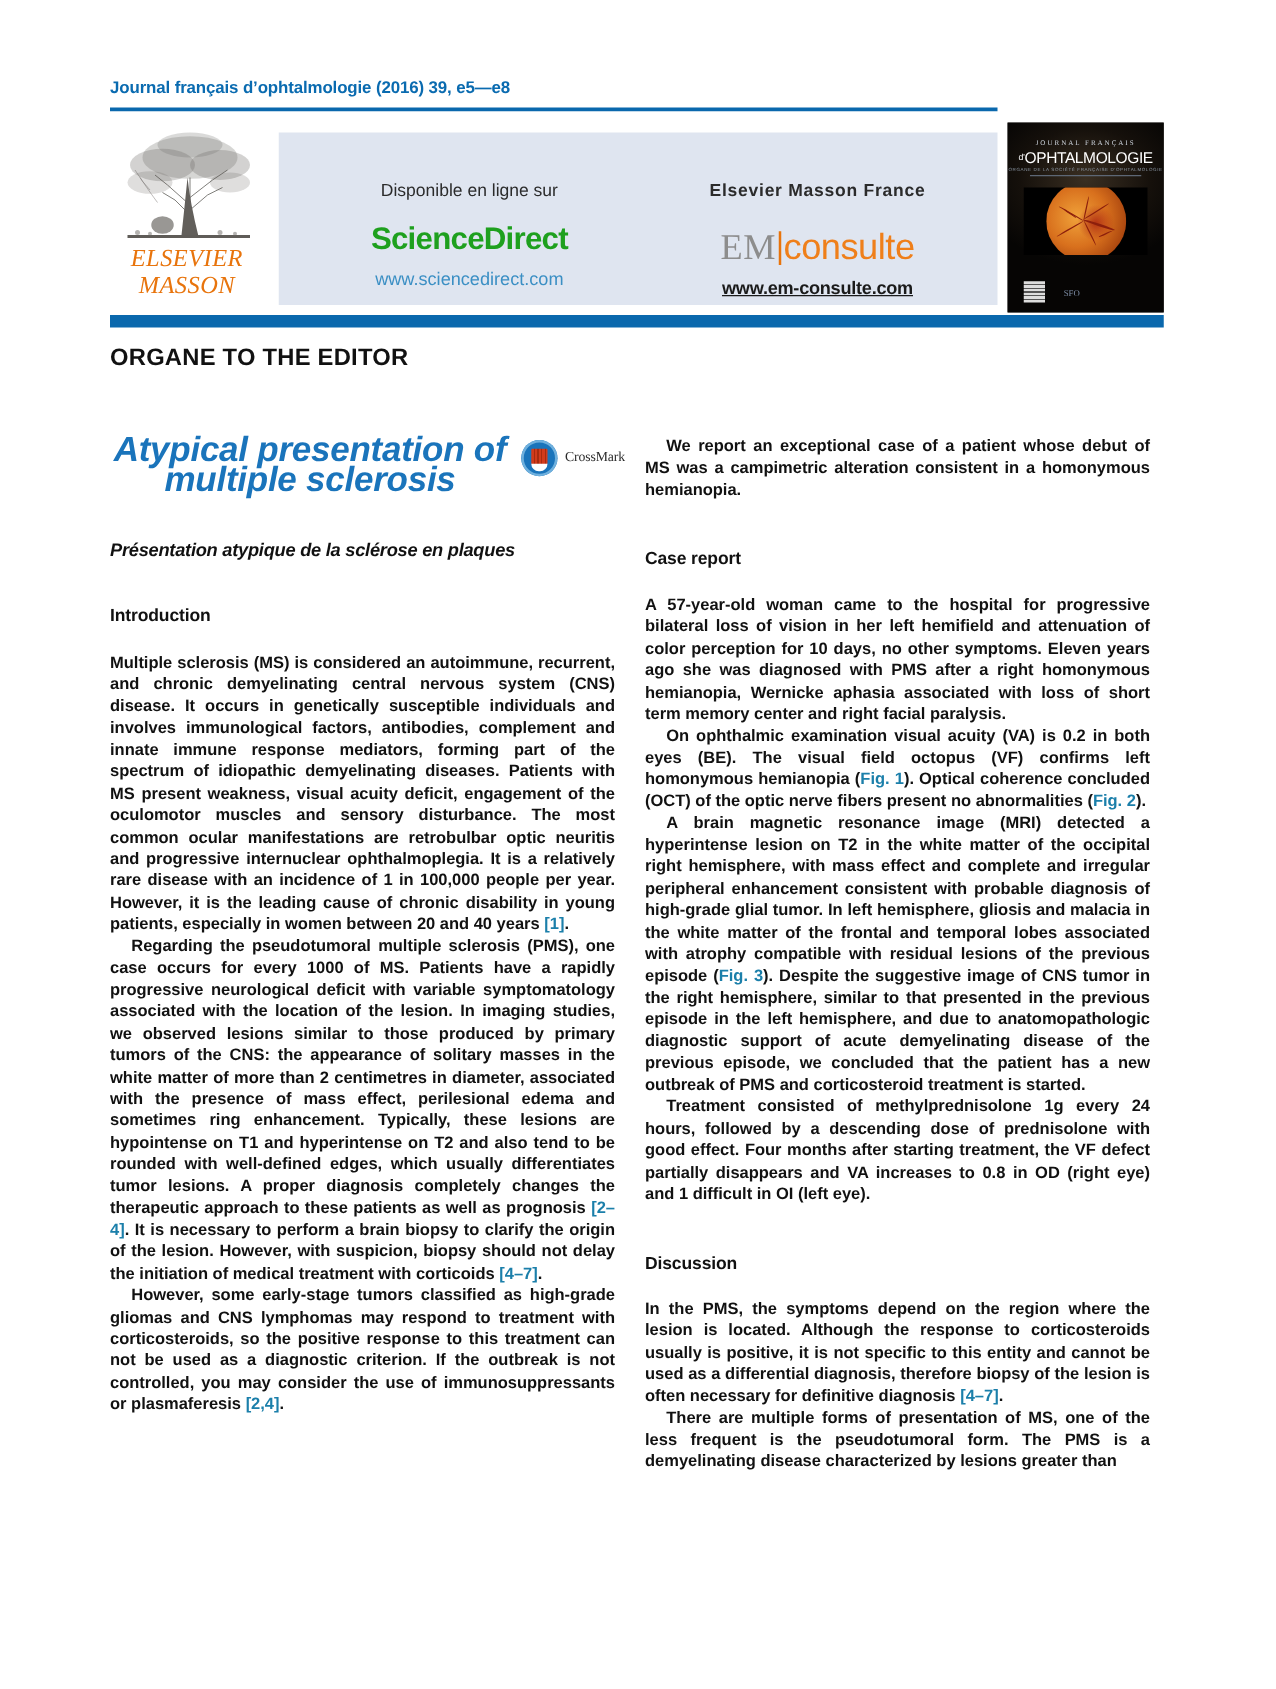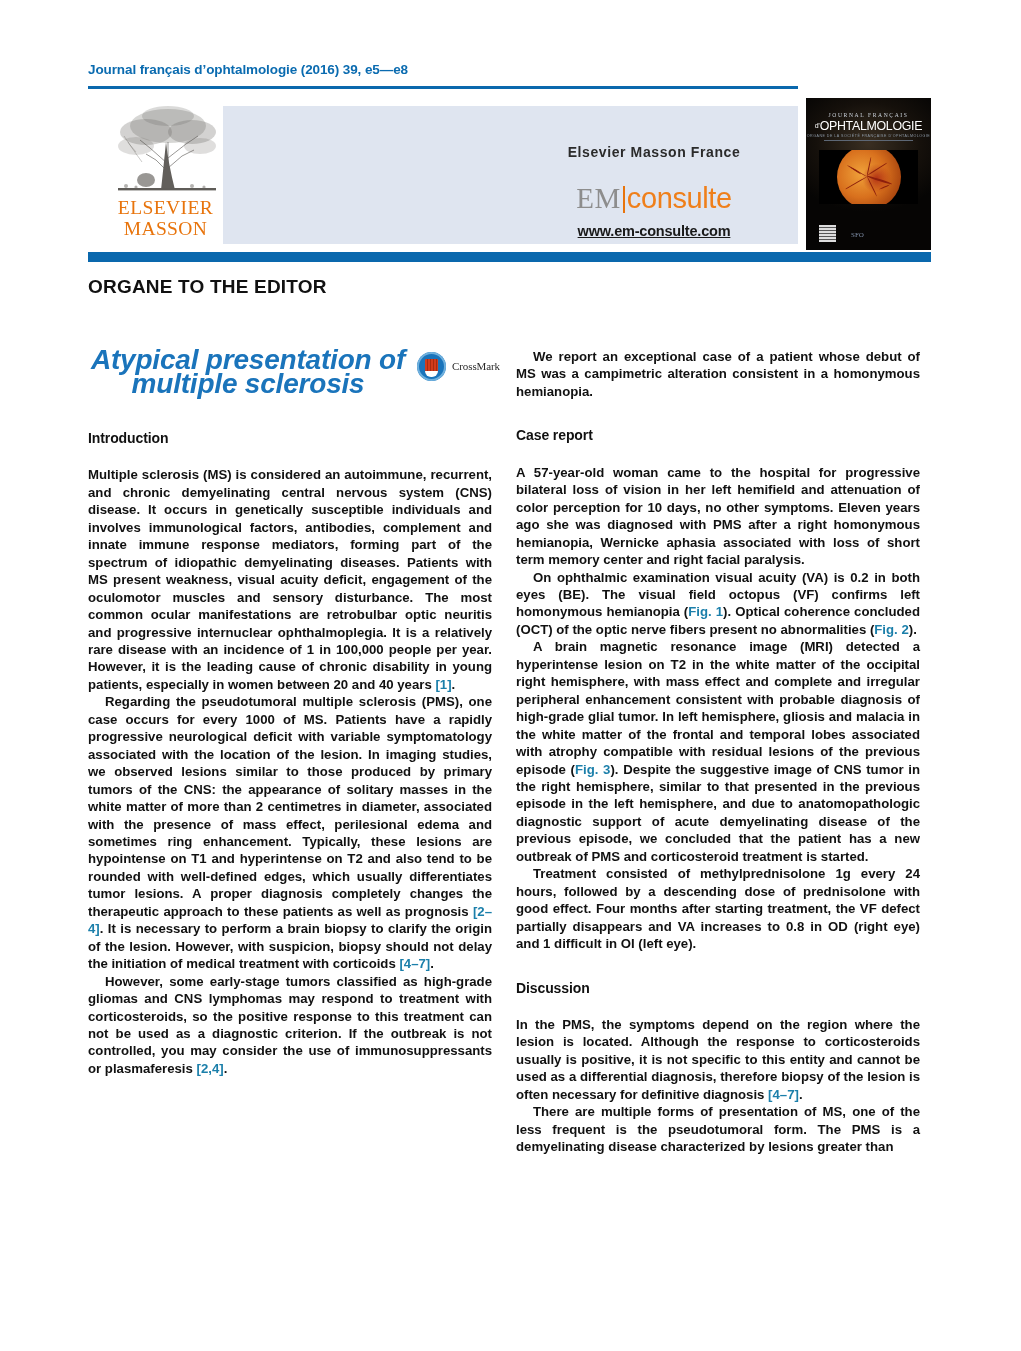--- a/index.html
+++ b/index.html
@@ -45,23 +45,24 @@
   
   .masthead {
     position: absolute;
     left: 88px;
     top: 100px;
     width: 710px;
     height: 148px;
   }
   .logo-box {
     position: absolute;
-    left: 16px; top: 2px;
+    left: 0; top: 2px;
     width: 123px;
     height: 146px;
+    font-style: italic;
   }
   .tree-svg { position: absolute; left: 2px; top: 0; }
   .logo-word {
     position: absolute;
     left: 0;
     width: 123px;
     text-align: center;
     color: #e8740c;
     font-family: "Liberation Serif", serif;
     font-size: 19.5px;
@@ -257,21 +258,21 @@
     margin-top: 37px;
     text-align: left;
   }
   .head {
     font-size: 14px;
     font-weight: bold;
     margin-top: 34px;
     text-align: left;
     letter-spacing: -0.1px;
   }
-  .head.tight { margin-top: 27px; }
+  .head.tight { margin-top: 38px; }
   p.body {
     margin: 0;
     text-indent: 0;
     font-weight: bold;
   }
   p.body.first { margin-top: 19px; }
   p.body.cont  { margin-top: 0; text-indent: 17px; }
   .ref {
     color: #1b7faa;
   }
@@ -348,20 +349,25 @@
           <circle cx="86" cy="84" r="2"></circle>
             <circle cx="98" cy="85" r="1.6"></circle>
         </g>
       </svg>
       <div class="logo-word l1">ELSEVIER</div>
       <div class="logo-word l2">MASSON</div>
     </div>
 
     <div class="band">
 
+      <div class="band-col left">
+        <div class="band-lead">Disponible en ligne sur</div>
+        <div class="sd-word">ScienceDirect</div>
+        <div class="band-url">www.sciencedirect.com</div>
+      </div>
 
       <div class="band-col right">
         <div class="band-lead bold">Elsevier Masson France</div>
         <div class="em-word">
           <span class="em-em">EM</span><span class="em-bar"></span><span class="em-consulte">consulte</span>
         </div>
         <div class="band-url dark">www.em-consulte.com</div>
       </div>
 
     </div>
@@ -400,20 +406,21 @@
   <div class="crossmark">
     <div class="cm-circle">
       <div class="cm-book"></div>
       <div class="cm-page"></div>
     </div>
     <div class="cm-text">CrossMark</div>
   </div>
 
   <div class="col left">
     <h1 class="art-title">Atypical presentation of multiple sclerosis</h1>
+    <div class="art-subtitle">Présentation atypique de la sclérose en plaques</div>
 
     <div class="head">Introduction</div>
 
     <p class="body first"><span>Multiple sclerosis (MS) is considered an autoimmune, recurrent, and chronic demyelinating central nervous system (CNS) disease. It occurs in genetically susceptible individuals and involves immunological factors, antibodies, complement and innate immune response mediators, forming part of the spectrum of idiopathic demyelinating diseases. Patients with MS present weakness, visual acuity deficit, engagement of the oculomotor muscles and sensory disturbance. The most common ocular manifestations are retrobulbar optic neuritis and progressive internuclear ophthalmoplegia. It is a relatively rare disease with an incidence of 1 in 100,000 people per year. However, it is the leading cause of chronic disability in young patients, especially in women between 20 and 40 years </span><span class="ref">[1]</span><span>.</span></p>
 
     <p class="body cont"><span>Regarding the pseudotumoral multiple sclerosis (PMS), one case occurs for every 1000 of MS. Patients have a rapidly progressive neurological deficit with variable symptomatology associated with the location of the lesion. In imaging studies, we observed lesions similar to those produced by primary tumors of the CNS: the appearance of solitary masses in the white matter of more than 2 centimetres in diameter, associated with the presence of mass effect, perilesional edema and sometimes ring enhancement. Typically, these lesions are hypointense on T1 and hyperintense on T2 and also tend to be rounded with well-defined edges, which usually differentiates tumor lesions. A proper diagnosis completely changes the therapeutic approach to these patients as well as prognosis </span><span class="ref">[2–4]</span><span>. It is necessary to perform a brain biopsy to clarify the origin of the lesion. However, with suspicion, biopsy should not delay the initiation of medical treatment with corticoids </span><span class="ref">[4–7]</span><span>.</span></p>
 
     <p class="body cont"><span>However, some early-stage tumors classified as high-grade gliomas and CNS lymphomas may respond to treatment with corticosteroids, so the positive response to this treatment can not be used as a diagnostic criterion. If the outbreak is not controlled, you may consider the use of immunosuppressants or plasmaferesis </span><span class="ref">[2,4]</span><span>.</span></p>
   </div>
 

